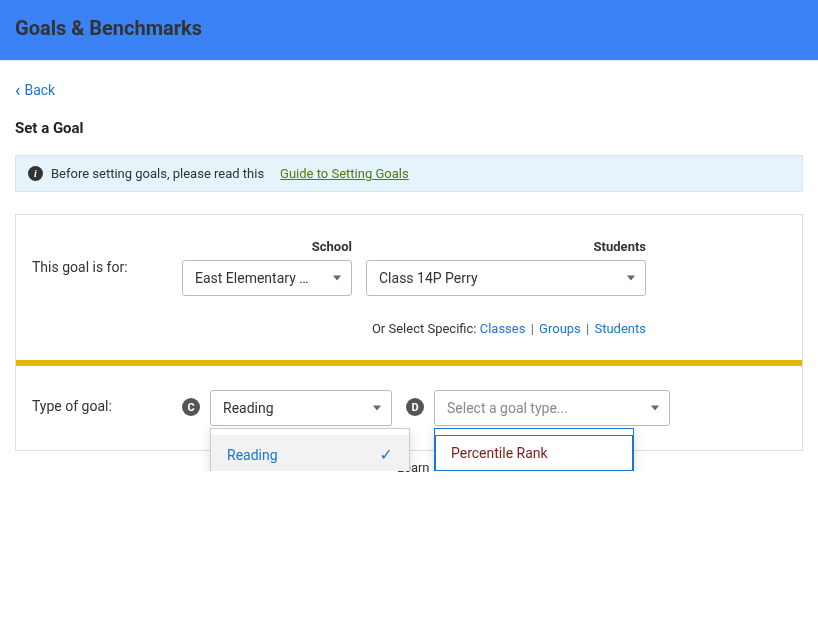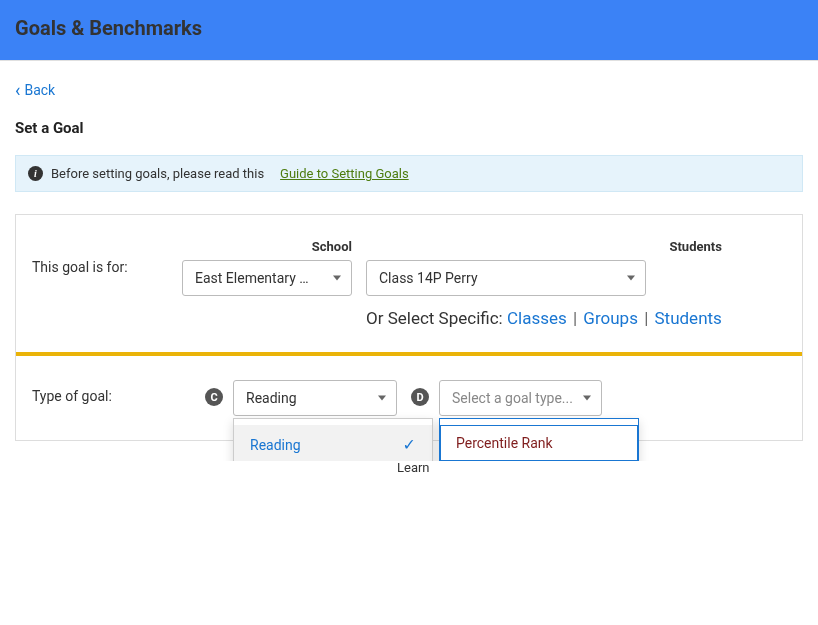--- a/index.html
+++ b/index.html
@@ -77,22 +77,21 @@
   }
   .panel {
     border: 1px solid #ddd;
   }
   .panel-row {
     display: flex;
     padding: 24px 16px;
     align-items: flex-start;
   }
   .panel-row + .panel-row {
-    border-top: 4px solid #eab308;
-    gap: 23px;
+    border-top: 6px solid #eab308;
   }
   .row-label-col {
     width: 150px;
     flex-shrink: 0;
     padding-top: 20px;
     font-size: 14px;
     color: #333;
   }
   .row2 .row-label-col {
     padding-top: 8px;
@@ -133,31 +132,31 @@
     top: 50%;
     transform: translateY(-50%);
     width: 0; height: 0;
     border-left: 4px solid transparent;
     border-right: 4px solid transparent;
     border-top: 5px solid #666;
   }
   .dropdown-btn.placeholder { color: #888; }
   .school-dd { width: 170px; }
   .students-dd { width: 280px; }
-  .goal-dd { width: 164px; }
-  .type-dd { width: 163px; text-align: right; }
+  .goal-dd { width: 182px; }
+  .type-dd { width: 236px; text-align: right; }
   .fields-area {
     display: flex;
     gap: 14px;
     align-items: flex-start;
   }
   .select-specific {
-    font-size: 17px;
-    color: #333;
-    margin-top: 12px;
+    font-size: 13px;
+    color: #333;
+    margin-top: 25px;
   }
   .select-specific a {
     color: #1976d2;
     text-decoration: none;
     cursor: pointer;
   }
   .sep { color: #666; margin: 0 2px; }
   .letter-badge {
     width: 18px;
     height: 18px;

